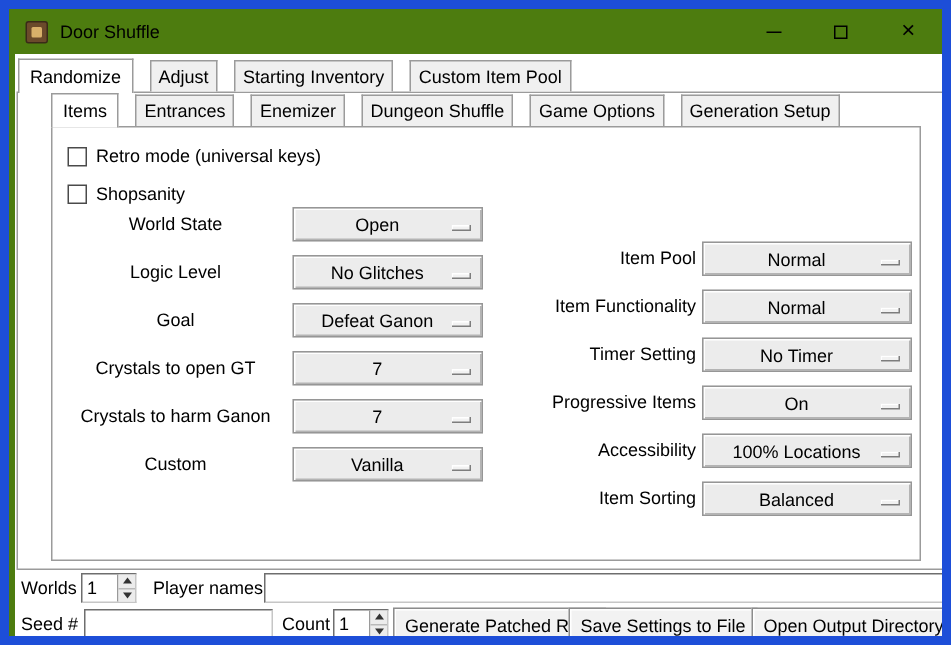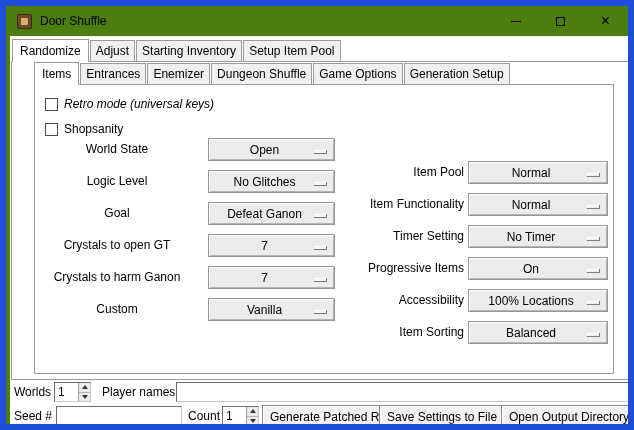--- a/index.html
+++ b/index.html
@@ -41,52 +41,52 @@
   }
 
   
   .tabbar { position:absolute; display:flex; align-items:flex-end; z-index:3; }
   .tabs-outer { left:2px; top:2px; height:23px; }
   .tabs-inner { left:24px; top:28px; height:20px; }
   .tab {
     border:1px solid #9b9b9b; border-bottom:none; background:#f0f0f0;
     padding:3px 5px; white-space:nowrap; cursor:default;
   }
-  .tab + .tab { margin-left:1px; }
+  .tab + .tab { margin-left:11px; }
   .tab.selected {
     background:#fff; padding:4px 7px; margin-bottom:-1px; position:relative; z-index:4;
   }
 
   .pane-outer {
     position:absolute; left:1px; top:25px; width:624px; height:319px;
     border:1px solid #9b9b9b; background:#fff;
   }
   .pane-inner {
     position:absolute; left:24px; top:48px; width:580px; height:290px;
     border:1px solid #9b9b9b; background:#fff; z-index:2;
   }
 
   
   .chk-row { position:absolute; left:10px; height:15px; display:flex; align-items:center; }
-  .chk-row.r1 { top:12px;font-style:italic; }
+  .chk-row.r1 { top:12px; }
   .chk-row.r2 { top:37px; }
   .chk-box {
     width:13px; height:13px; background:#fff; border:1px solid #4a4a4a; margin-right:6px;
   }
   .chk-label { line-height:15px; }
 
   
   .opt-row { position:absolute; left:0; width:100%; height:23px; }
   .opt-row.r0 { top:53px; }  .opt-row.r1 { top:85px; }
   .opt-row.r2 { top:117px; } .opt-row.r3 { top:149px; }
   .opt-row.r4 { top:181px; } .opt-row.r5 { top:213px; }
 
   .lbl-left  { position:absolute; left:0;   width:164px; text-align:center; line-height:23px; }
   .lbl-right { position:absolute; left:310px; width:119px; text-align:right; line-height:23px; }
-  .dd-left   { position:absolute; left:173px; width:127px; }
+  .dd-left   { position:absolute; left:160px; width:127px; }
   .dd-right  { position:absolute; left:433px; width:140px; }
 
   .dd {
     height:23px; background:#ececec;
     border:1px solid #969696;
     box-shadow: inset 1px 1px 0 #ffffff, inset -1px -1px 0 #b4b4b4;
     display:flex; align-items:center; justify-content:center;
     position:relative; cursor:default;
   }
   .dd-value { padding-right:14px; }
@@ -160,21 +160,21 @@
       <span class="close-glyph">×</span>
     </button>
   </div>
 
   <div class="client">
 
     <div class="tabbar tabs-outer">
       <div class="tab selected">Randomize</div>
       <div class="tab">Adjust</div>
       <div class="tab">Starting Inventory</div>
-      <div class="tab">Setup Item Pool</div>
+      <div class="tab">Custom Item Pool</div>
     </div>
     <div class="pane-outer"></div>
 
     <div class="tabbar tabs-inner">
       <div class="tab selected">Items</div>
       <div class="tab">Entrances</div>
       <div class="tab">Enemizer</div>
       <div class="tab">Dungeon Shuffle</div>
       <div class="tab">Game Options</div>
       <div class="tab">Generation Setup</div>

